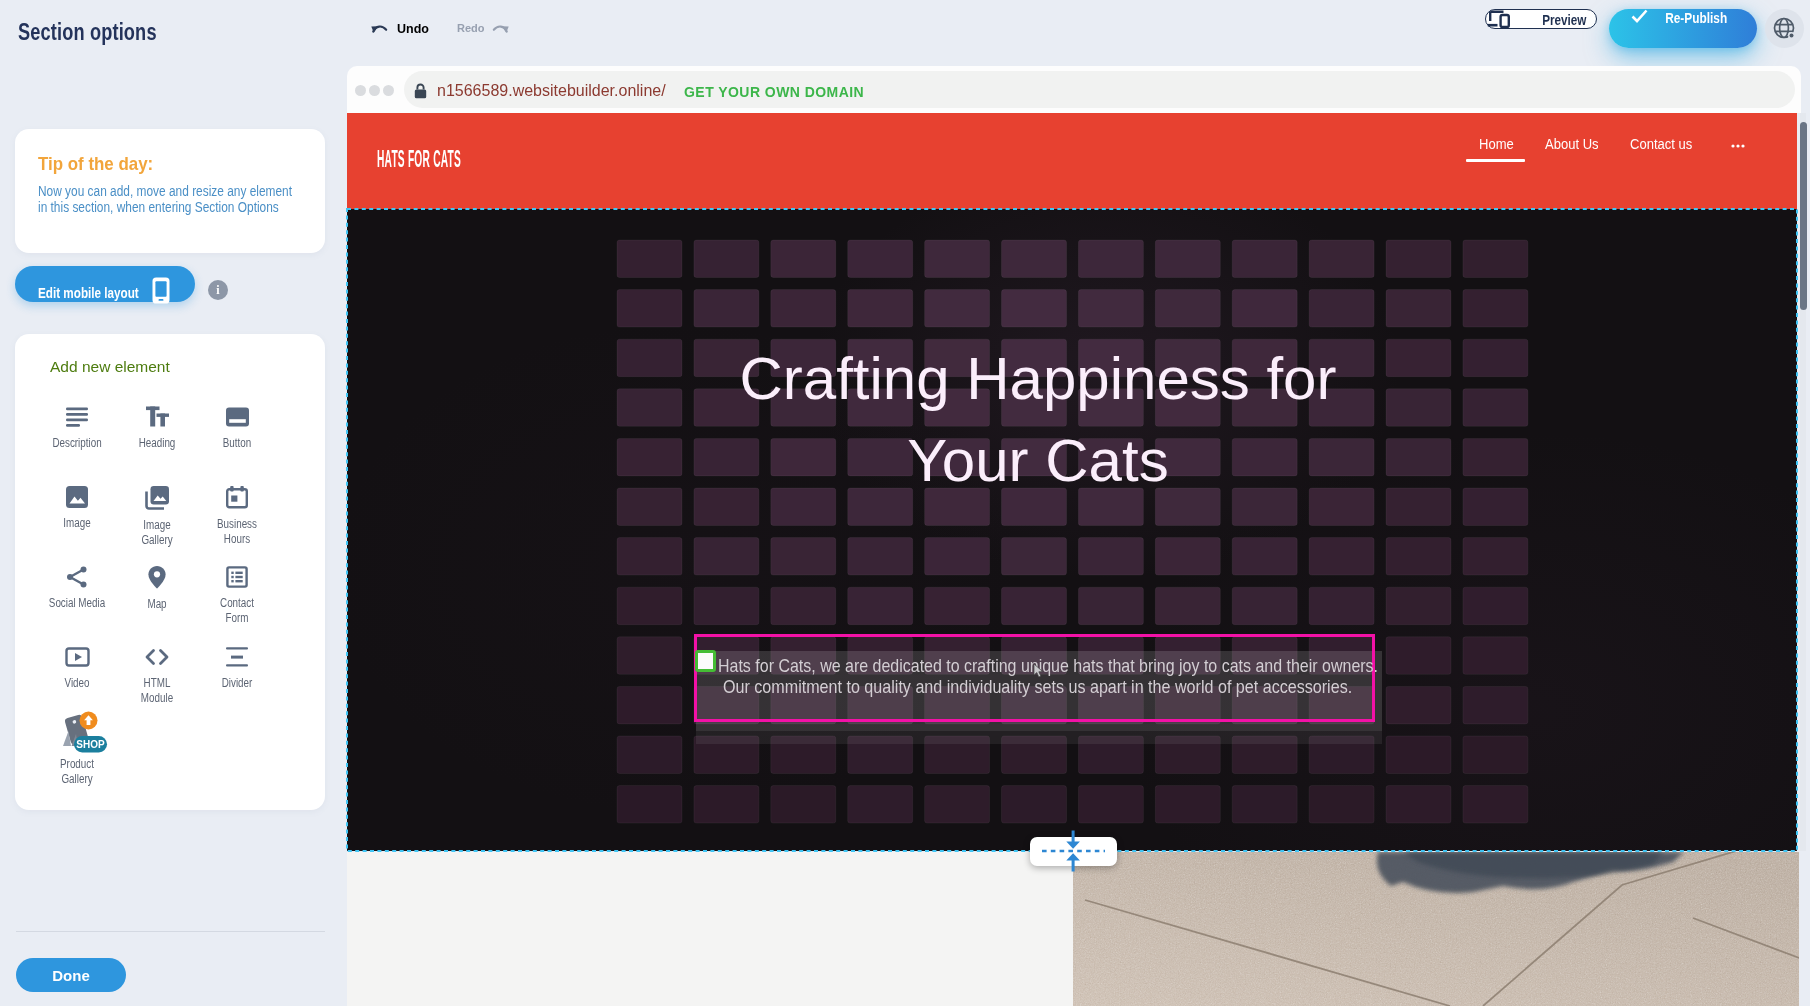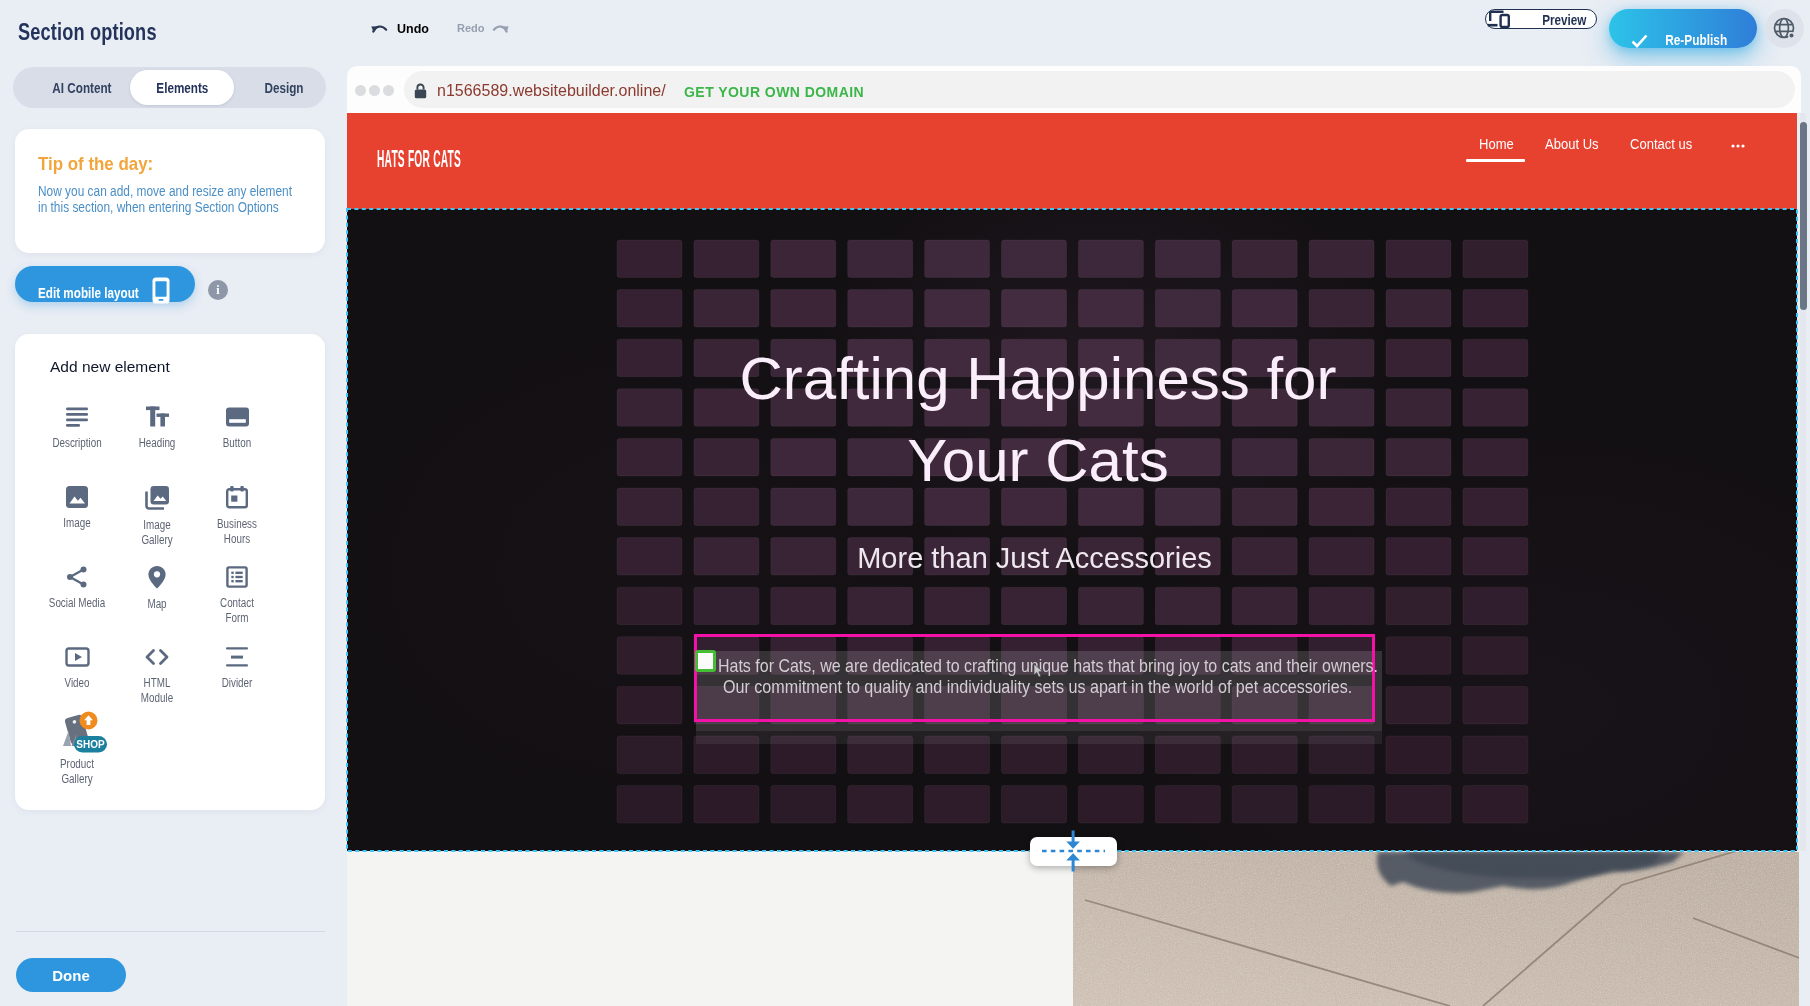--- a/index.html
+++ b/index.html
@@ -4,35 +4,35 @@
 <style>
   * { margin:0; padding:0; box-sizing:border-box; }
   html,body { width:1810px; height:1006px; overflow:hidden; background:#e9edf4; font-family:"Liberation Sans", sans-serif; }
   .abs { position:absolute; }
   #stage { position:relative; width:1810px; height:1006px; }
   
   .title { left:18px; top:19px; font-size:23px; font-weight:bold; color:#24335b; transform:scaleX(.79); transform-origin:left; letter-spacing:.2px; }
   .undo { left:397px; top:22px; font-size:12.5px; font-weight:bold; color:#000000; }
   .redo { left:457px; top:22px; font-size:11px; font-weight:bold; color:#97a0b0; }
   .btn-preview { left:1485px; top:9px; width:112px; height:20px; background:#fff; border:1.7px solid #1f3050; border-radius:20px; display:flex; align-items:center; justify-content:flex-start; gap:24px; color:#1f3050; font-size:15px; font-weight:bold; }
-  .btn-republish { left:1609px; top:9px; width:148px; height:39px; background:linear-gradient(90deg,#2cc3e8,#2f7ed8); border-radius:20px; display:flex; align-items:flex-end; justify-content:center; gap:9px; color:#fff; font-size:15px; font-weight:bold; box-shadow:0 10px 24px rgba(44,170,226,.55), 0 2px 8px rgba(44,170,226,.35); }
+  .btn-republish { left:1609px; top:9px; width:148px; height:39px; background:linear-gradient(90deg,#2cc3e8,#2f7ed8); border-radius:20px; display:flex; align-items:flex-start; justify-content:center; gap:9px; color:#fff; font-size:15px; font-weight:bold; box-shadow:0 10px 24px rgba(44,170,226,.55), 0 2px 8px rgba(44,170,226,.35); }
   .globe { left:1765px; top:9px; width:39px; height:39px; border-radius:50%; background:#dee3eb; display:flex; align-items:center; justify-content:center; }
   
   .tabs { left:13px; top:67px; width:313px; height:41px; background:#d8dde8; border-radius:21px; }
   .tab { position:absolute; top:0; height:41px; display:flex; align-items:center; justify-content:center; font-size:15px; font-weight:bold; color:#32425f; }
   .tab i { font-style:normal; display:inline-block; transform:scaleX(.78); }
   .tab.active-pill { top:3px; height:35px; background:#fff; border-radius:18px; box-shadow:0 1px 3px rgba(30,50,80,.12); color:#24335b; }
   .tipcard { left:15px; top:129px; width:310px; height:124px; background:#fff; border-radius:14px; box-shadow:0 2px 6px rgba(120,130,150,.08); }
   .tiptitle { left:38px; top:153px; font-size:19px; font-weight:bold; color:#f2a53b; transform:scaleX(.89); transform-origin:left top; }
   .tipbody { left:38px; top:184px; width:305px; font-size:14px; line-height:15.8px; color:#4a8fc6; transform:scaleX(.85); transform-origin:left top; }
   .btn-mobile { left:15px; top:266px; width:180px; height:36px; background:#2e96de; border-radius:27px; color:#fff; box-shadow:0 4px 10px rgba(46,150,222,.3); }
   .mtext { position:absolute; left:23px; top:18px; font-size:15px; font-weight:bold; white-space:nowrap; transform:scaleX(.78); transform-origin:left top; }
   .info { left:208px; top:280px; width:20px; height:20px; border-radius:50%; background:#8d97a7; color:#fff; font-size:12px; font-weight:bold; display:flex; align-items:center; justify-content:center; font-family:"Liberation Serif",serif; }
   .elcard { left:15px; top:334px; width:310px; height:476px; background:#fff; border-radius:14px; box-shadow:0 2px 6px rgba(120,130,150,.08); }
-  .eltitle { left:50px; top:358px; font-size:15.5px; color:#0f172a; }
+  .eltitle { left:50px; top:358px; font-size:15.5px; color:#4d7c0f; }
   .el { position:absolute; width:86px; text-align:center; }
   .el svg { display:block; margin:0 auto; }
   .el .lbl { margin-top:7px; font-size:12px; line-height:14.5px; color:#5c6473; transform:scaleX(.82); transform-origin:center top; }
   .sep { left:16px; top:931px; width:309px; height:1px; background:#d4d9e2; }
   .btn-done { left:16px; top:958px; width:110px; height:34px; background:#2e96de; border-radius:17px; display:flex; align-items:center; justify-content:center; color:#fff; font-size:15px; font-weight:bold; }
 </style>
 </head>
 <body>
 <div id="stage">
 <style>
@@ -98,31 +98,20 @@
         <g fill="none" stroke="#4e5a68" stroke-width="1.7">
           <circle cx="12" cy="12" r="9.5"></circle>
           <ellipse cx="12" cy="12" rx="4.4" ry="9.5"></ellipse>
           <path d="M3 8.7 h18 M3 15.3 h18"></path>
         </g>
         <circle cx="19.5" cy="19.5" r="3.4" fill="#dee3eb"></circle>
         <circle cx="19.5" cy="19.5" r="2" fill="#4e5a68"></circle>
       </svg>
     </div>
 
-<div class="abs tabs">
-  <div class="tab" style="left:16px;width:106px;">
-        <i>AI Content</i>
-      </div>
-  <div class="tab active-pill" style="left:117px;width:104px;">
-        <i>Elements</i>
-      </div>
-  <div class="tab" style="left:232px;width:78px;">
-        <i>Design</i>
-      </div>
-</div>
 <div class="abs tipcard"></div>
 <div class="abs tiptitle">Tip of the day:</div>
 <div class="abs tipbody">Now you can add, move and resize any element in this section, when entering Section Options</div>
 <div class="abs btn-mobile">
       <span class="mtext">Edit mobile layout</span>
   <svg style="position:absolute;left:137px;top:11px" width="18" height="27" viewBox="0 0 18 27">
         <rect x="0.5" y="0.5" width="17" height="26" rx="3.6" fill="#fff"></rect>
         <rect x="3.4" y="4.2" width="11.2" height="15.5" rx="1" fill="#2e96de"></rect>
         <rect x="6.5" y="22" width="5" height="1.8" rx="0.9" fill="#2e96de"></rect>
       </svg>
@@ -416,21 +405,20 @@
 <rect x="654.5" y="576.6" width="65" height="37.5" rx="2.5" fill="#2c1b29" stroke="rgba(255,255,255,0.05)" stroke-width="1"></rect>
 <rect x="731.4" y="576.6" width="65" height="37.5" rx="2.5" fill="#2d1b29" stroke="rgba(255,255,255,0.05)" stroke-width="1"></rect>
 <rect x="808.3" y="576.6" width="65" height="37.5" rx="2.5" fill="#2d1b29" stroke="rgba(255,255,255,0.05)" stroke-width="1"></rect>
 <rect x="885.2" y="576.6" width="65" height="37.5" rx="2.5" fill="#2c1b29" stroke="rgba(255,255,255,0.05)" stroke-width="1"></rect>
 <rect x="962.1" y="576.6" width="65" height="37.5" rx="2.5" fill="#2b1a27" stroke="rgba(255,255,255,0.05)" stroke-width="1"></rect>
 <rect x="1039.0" y="576.6" width="65" height="37.5" rx="2.5" fill="#2d1b29" stroke="rgba(255,255,255,0.05)" stroke-width="1"></rect>
 <rect x="1115.9" y="576.6" width="65" height="37.5" rx="2.5" fill="#2d1b29" stroke="rgba(255,255,255,0.05)" stroke-width="1"></rect>
   </svg>
 </div>
 <div class="abs h1a" style="top:338px">Crafting Happiness for<br>Your Cats</div>
-<div class="abs h2a">More than Just Accessories</div>
 <div class="abs ovl1"></div>
 <div class="abs ovl2"></div>
 <div class="abs pinkbox"></div>
 <div class="abs handle"></div>
 <div class="abs pl1">Hats for Cats, we are dedicated to crafting unique hats that bring joy to cats and their owners.</div>
 <div class="abs pl2">Our commitment to quality and individuality sets us apart in the world of pet accessories.</div>
 <svg class="abs" style="left:1033px;top:663px" width="11" height="16" viewBox="0 0 11 16">
       <path d="M1 1 L1 12 L3.8 9.5 L5.8 14 L7.8 13.1 L5.8 8.8 L9.5 8.4 Z" fill="#c9c9cc" stroke="#444" stroke-width="0.7"></path>
     </svg>
 <svg class="abs dash" width="1452" height="644" viewBox="0 0 1452 644">

